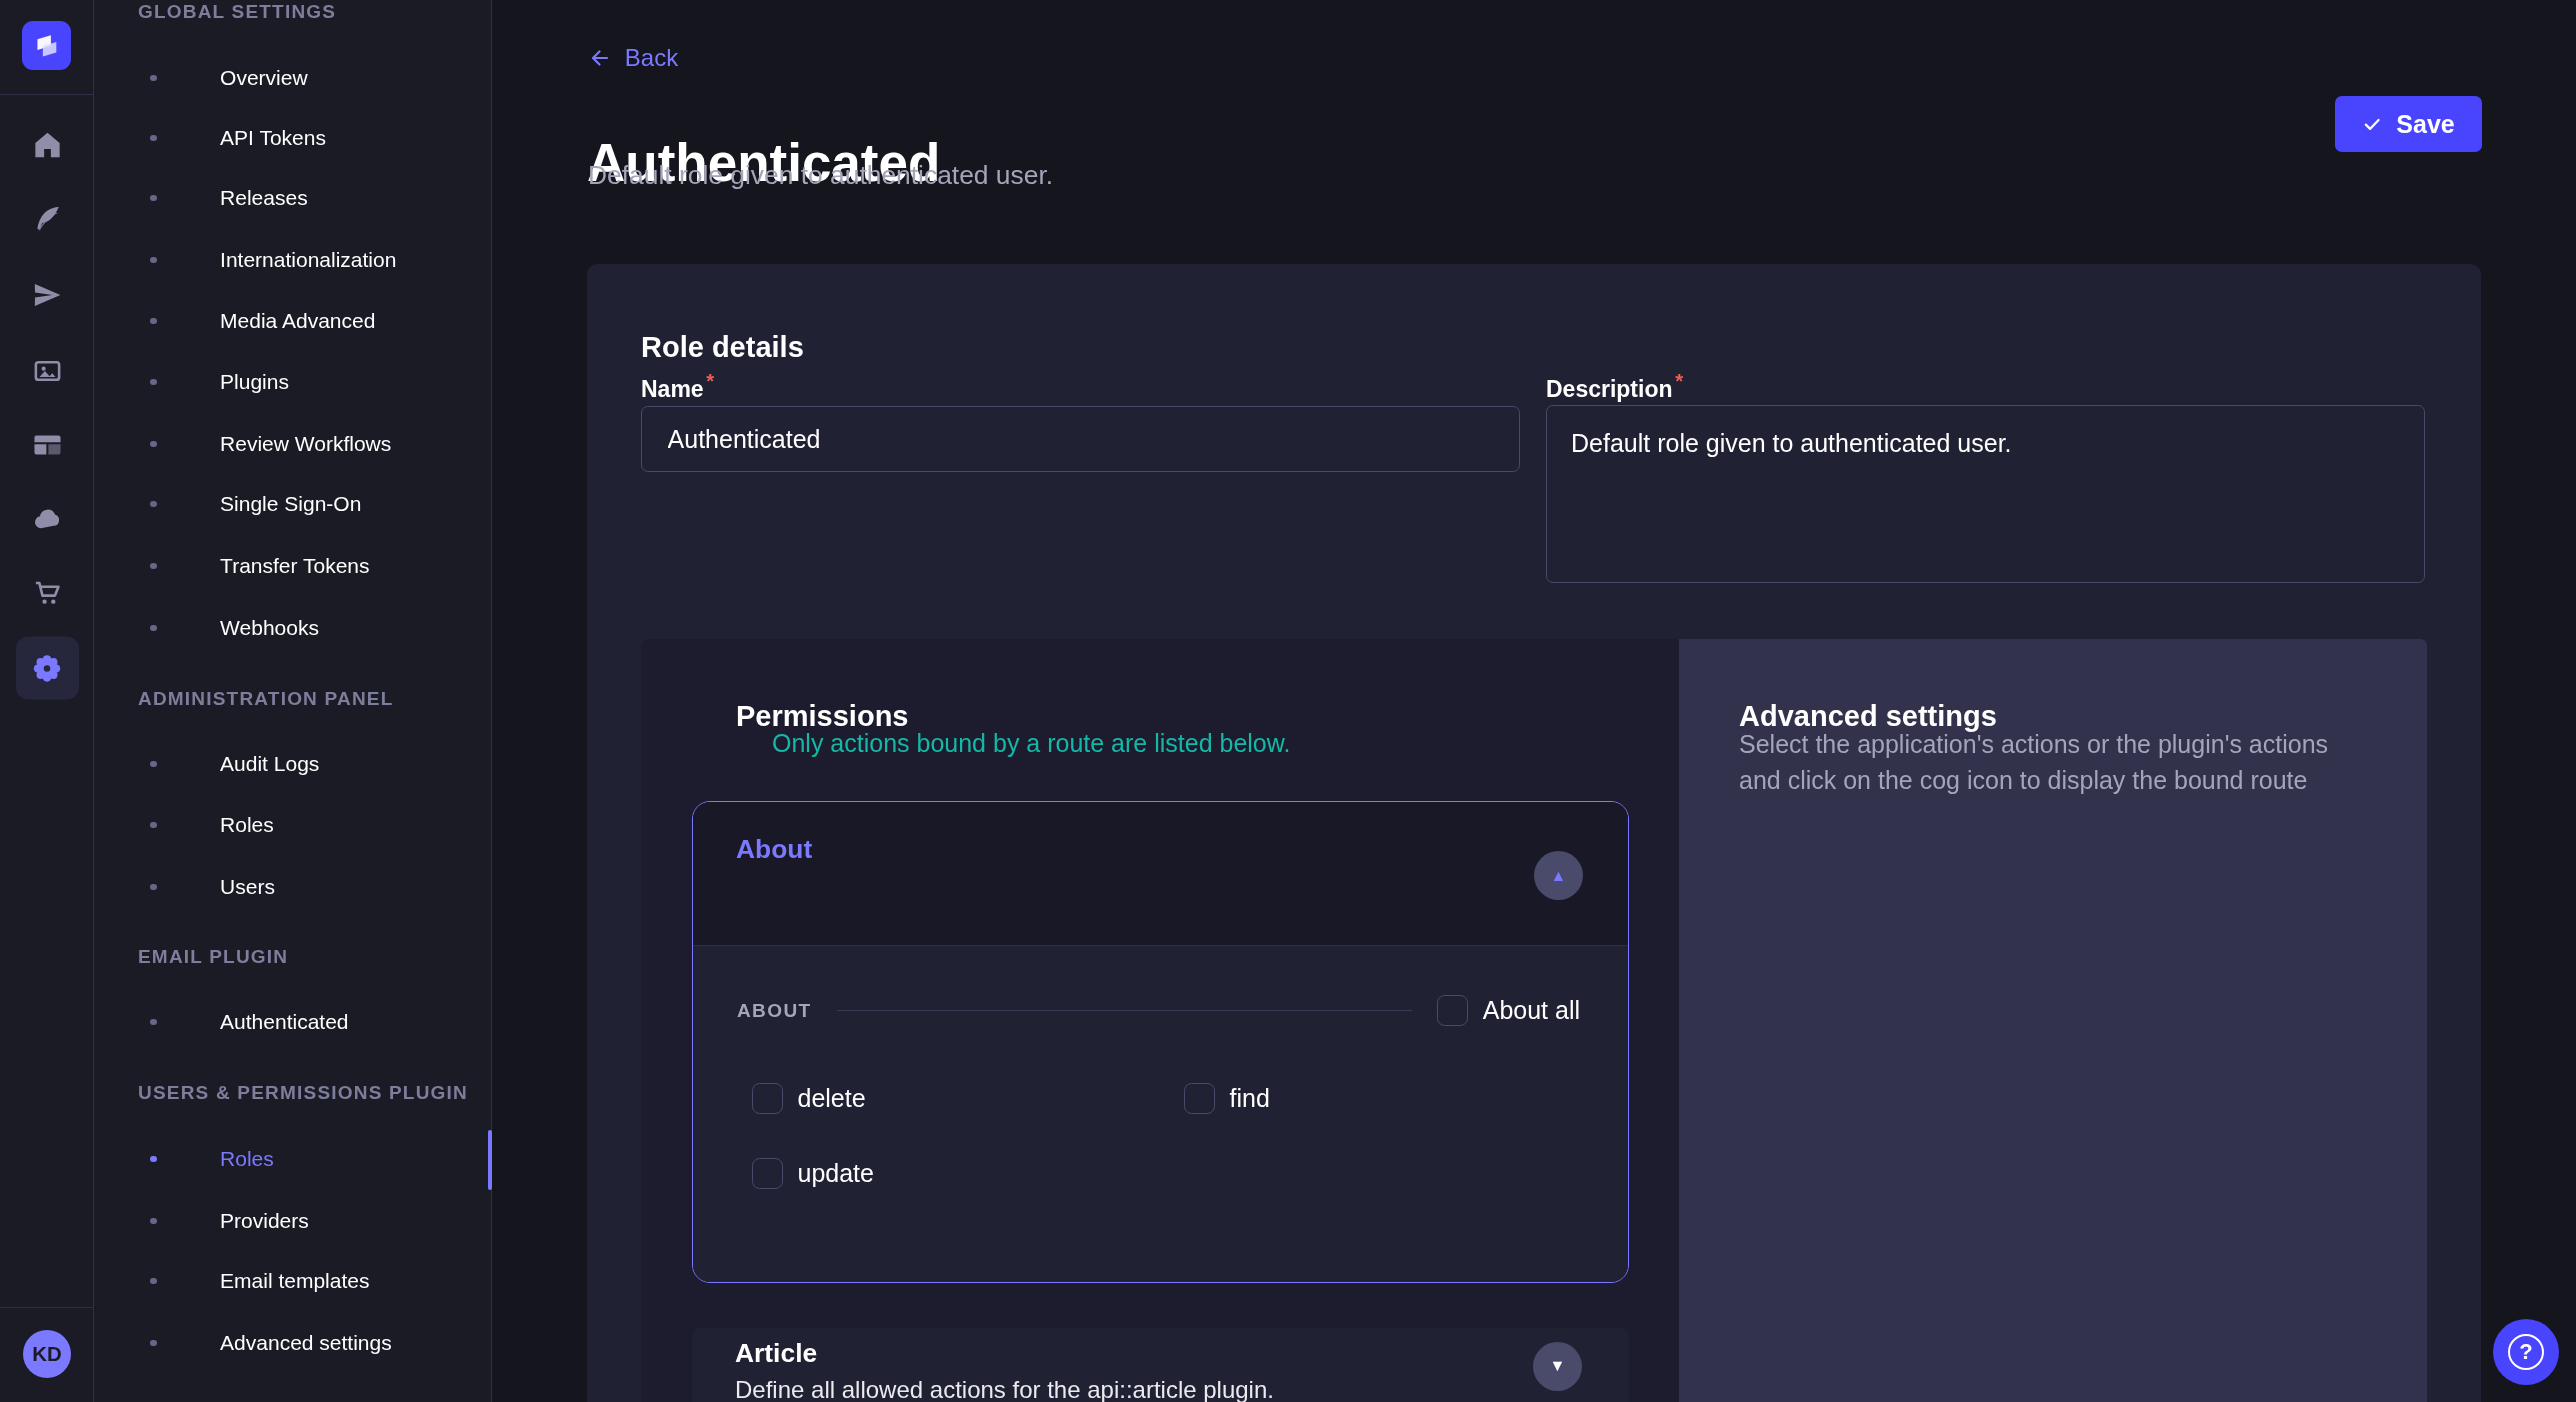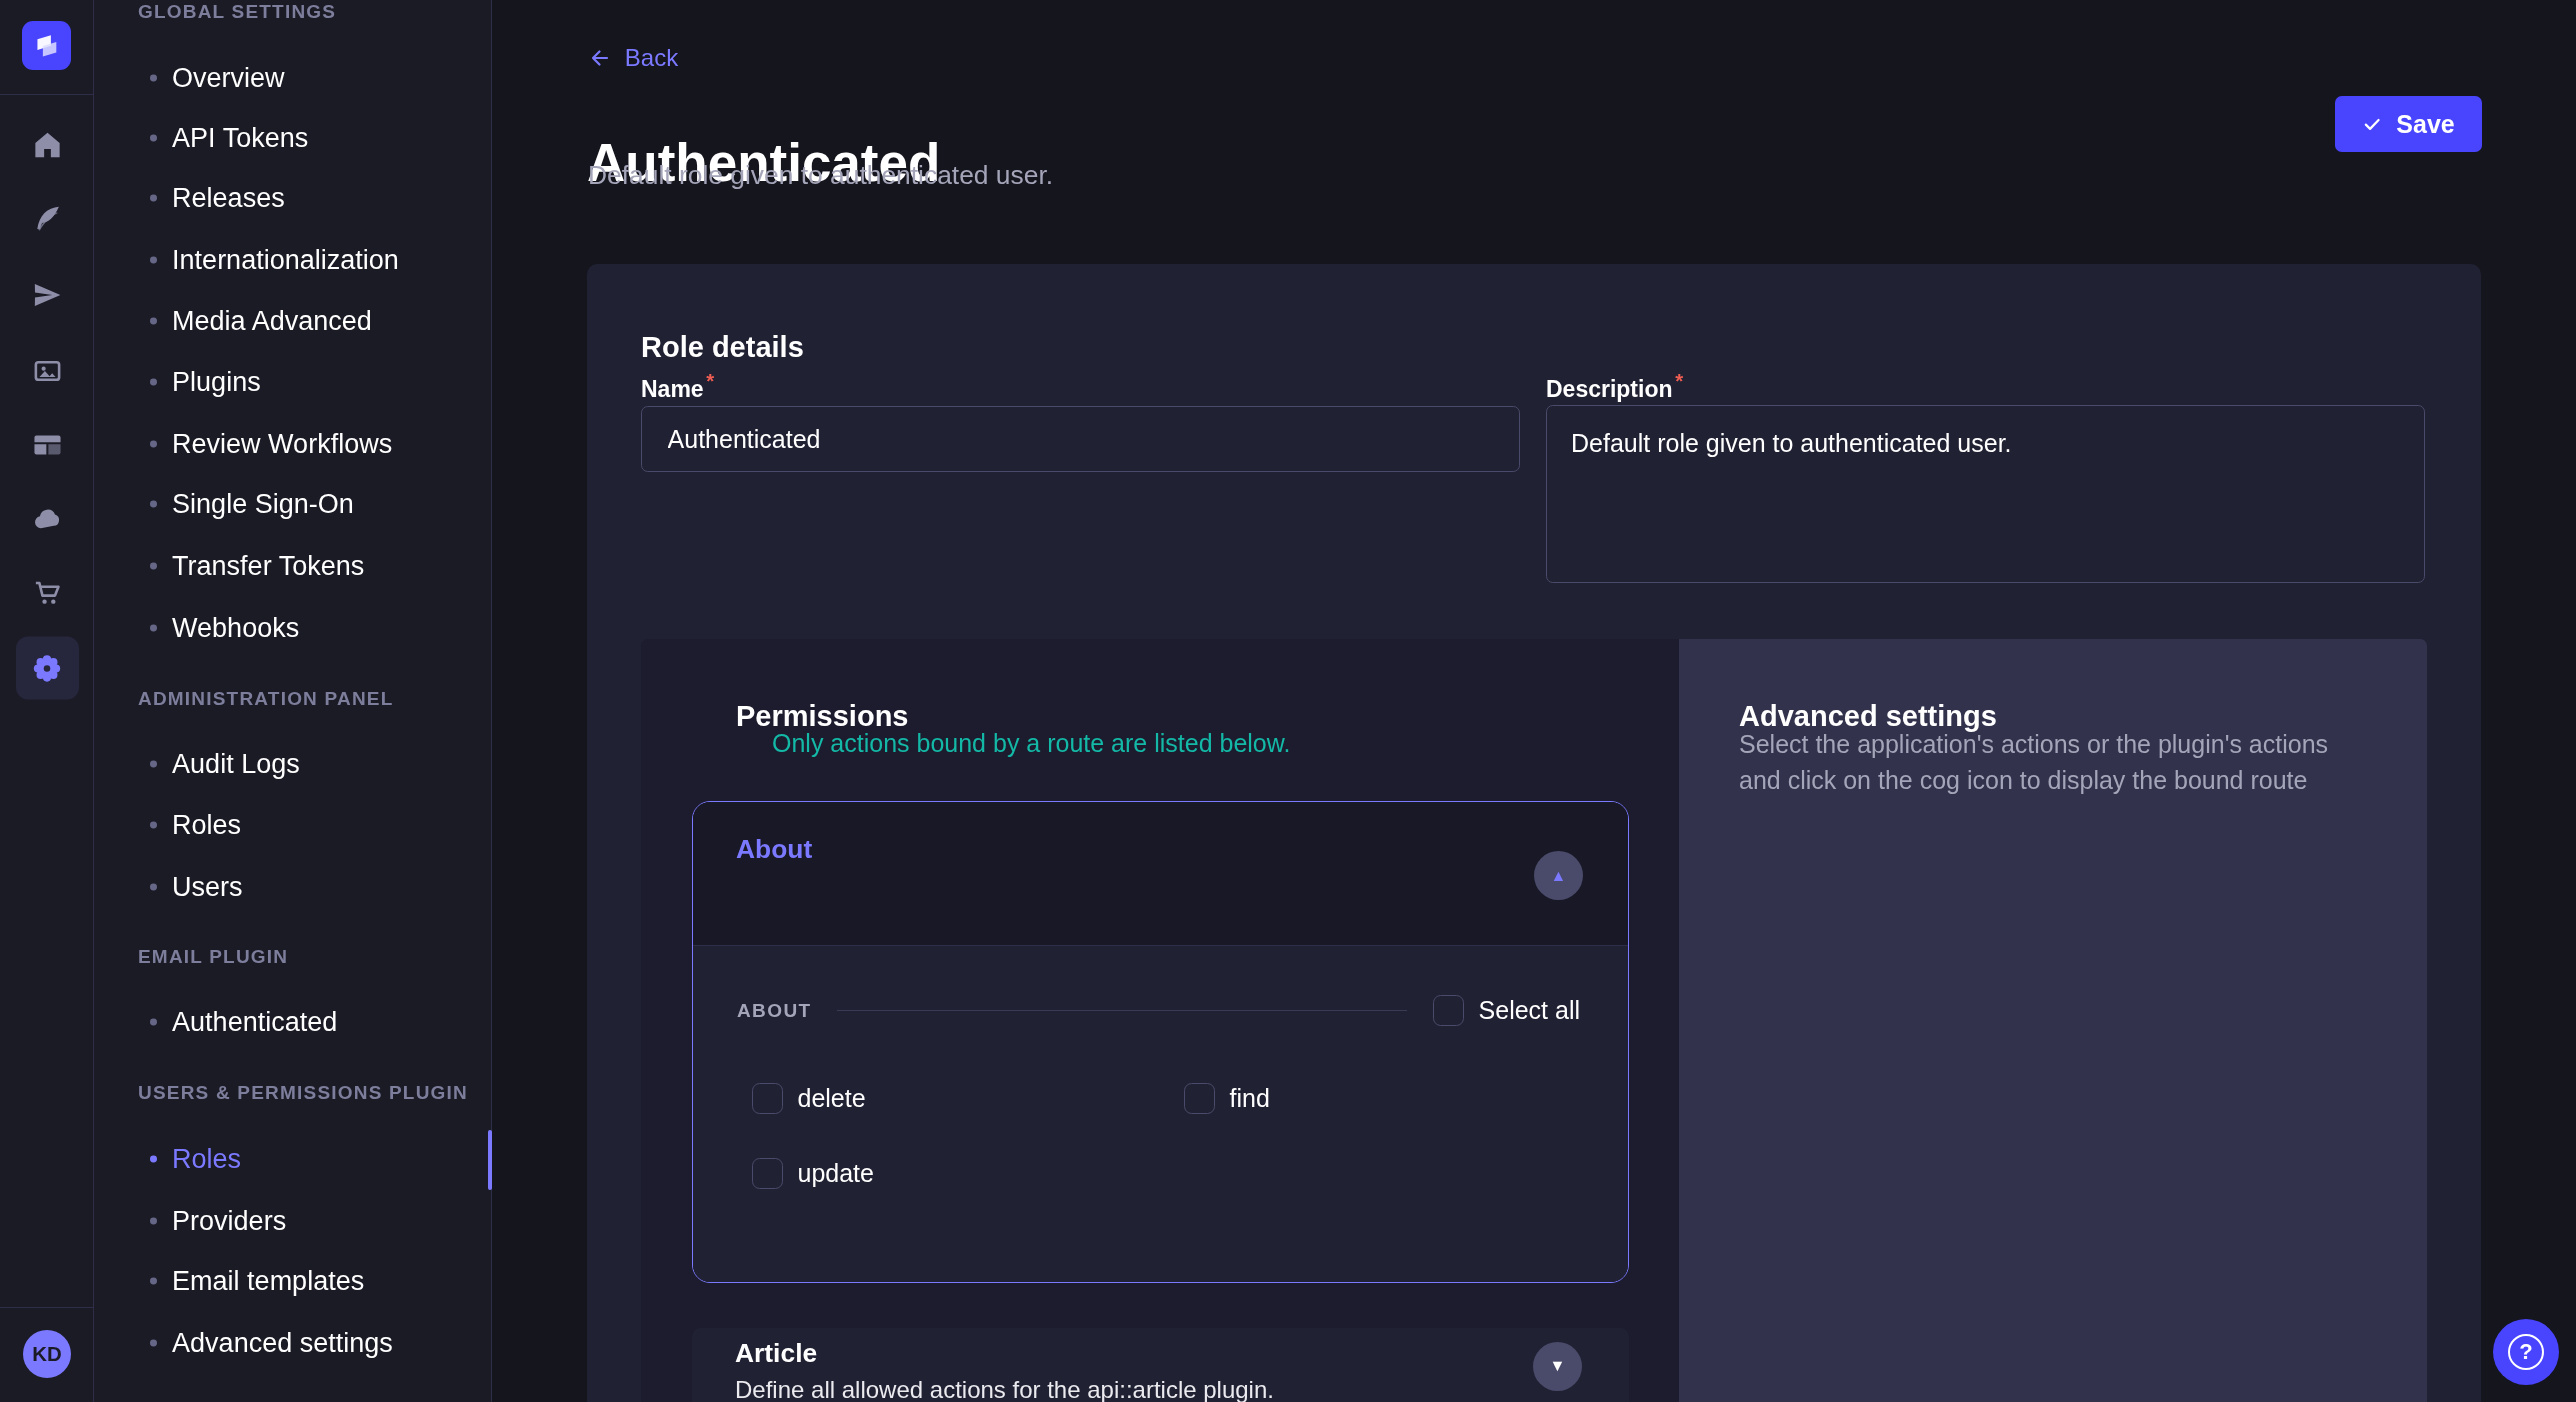--- a/index.html
+++ b/index.html
@@ -13,21 +13,21 @@
   .rail-btn{position:absolute;left:0;width:94px;height:63px;display:flex;align-items:center;justify-content:center;transform:translateY(-50%);cursor:pointer;}
   .rail-btn svg{display:block;}
   .rail-tile{width:63px;height:63px;border-radius:12px;background:#26263d;display:flex;align-items:center;justify-content:center;}
   .avatar{position:absolute;left:23px;top:1330px;width:48px;height:48px;border-radius:50%;background:#7b79ff;display:flex;align-items:center;justify-content:center;font-size:20.4px;font-weight:700;color:#1b1b26;cursor:pointer;}
 
   
   .subnav{position:absolute;left:94px;top:0;bottom:0;width:398px;background:#1b1b26;border-right:0.9px solid #2e2e48;}
   .nav-section{position:absolute;left:44px;transform:translateY(-50%);font-size:19px;font-weight:700;letter-spacing:1.2px;color:#7d7d9c;white-space:nowrap;}
   .nav-item{position:absolute;left:56px;transform:translateY(-50%);display:flex;align-items:center;gap:15.3px;cursor:pointer;white-space:nowrap;}
   .dot{width:6.8px;height:6.8px;border-radius:50%;background:#666687;flex:none;}
-  .nav-label{font-size:27px;color:#ffffff;}
+  .nav-label{font-size:21px;color:#ffffff;margin-left:48px;}
   .nav-item.active .dot{background:#7b79ff;}
   .nav-item.active .nav-label{color:#7b79ff;}
   .active-indicator{position:absolute;right:-0.9px;top:1130px;width:4.3px;height:60px;border-radius:2.6px;background:#7b79ff;}
 
   
   .main{position:absolute;left:492px;top:0;right:0;bottom:0;background:#15151e;}
   .back{position:absolute;left:96px;top:44px;display:flex;align-items:center;gap:12.8px;color:#7b79ff;font-size:24px;cursor:pointer;}
   .page-title{position:absolute;left:95px;top:95px;font-size:53px;line-height:63px;font-weight:700;color:#ffffff;}
   .page-subtitle{position:absolute;left:96px;top:160px;font-size:26.4px;color:#a5a5ba;}
   .save-btn{position:absolute;left:1843px;top:96px;width:147px;height:56px;border:none;border-radius:6.8px;background:#4945ff;color:#ffffff;font-size:25px;font-weight:700;display:flex;align-items:center;justify-content:center;gap:13.6px;cursor:pointer;}
@@ -283,21 +283,21 @@
             <div class="acc-title">About</div>
             <button class="acc-toggle">
               <span class="tri up">▲</span>
             </button>
           </div>
           <div class="acc-body">
             <div class="group-row">
               <span class="group-label">ABOUT</span>
               <span class="group-line"></span>
               <span class="checkbox"></span>
-              <span class="cb-label">Select all</span>
+              <span class="cb-label">About all</span>
             </div>
             <div class="action-row" style="left:59px;top:137px">
               <span class="checkbox"></span>
               <span class="cb-label">delete</span>
             </div>
             <div class="action-row" style="left:491px;top:137px">
               <span class="checkbox"></span>
               <span class="cb-label">find</span>
             </div>
             <div class="action-row" style="left:59px;top:212px">

